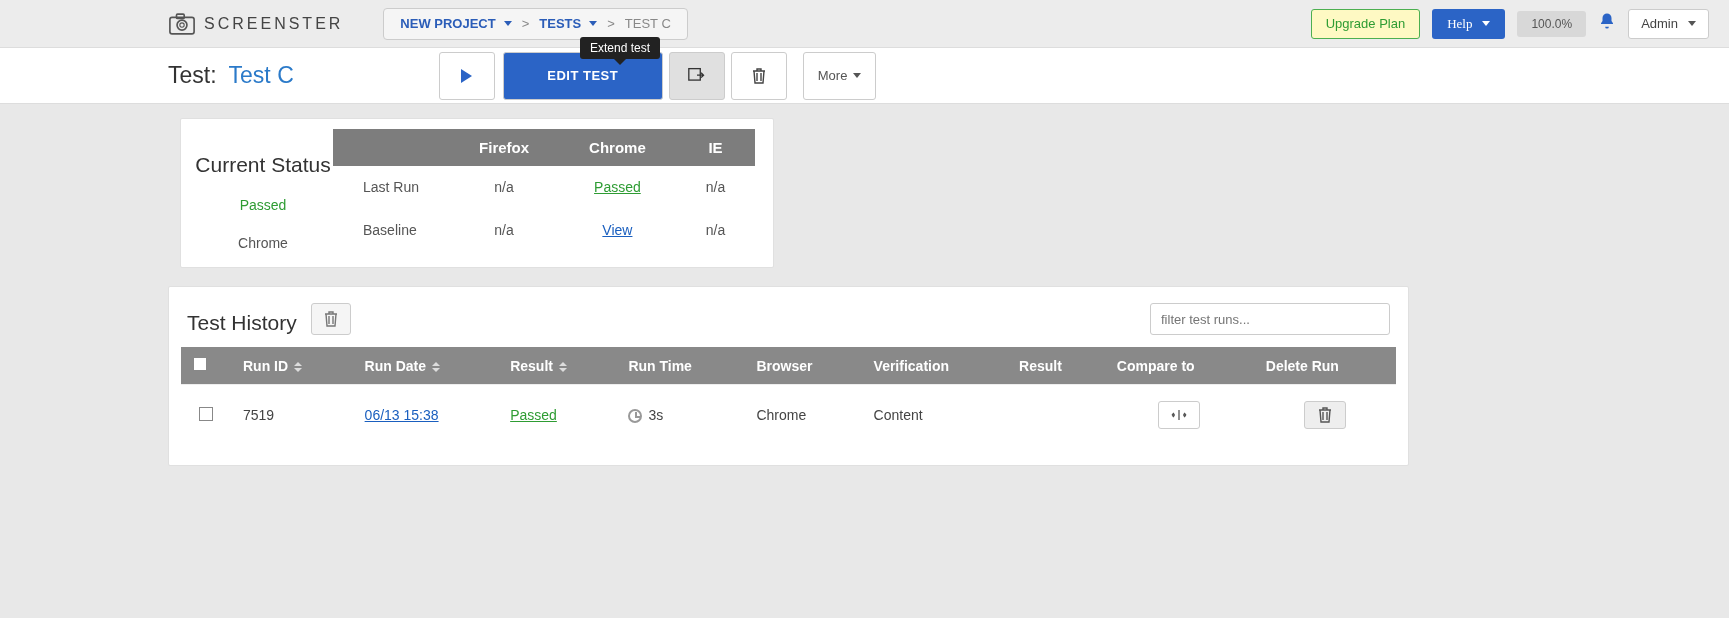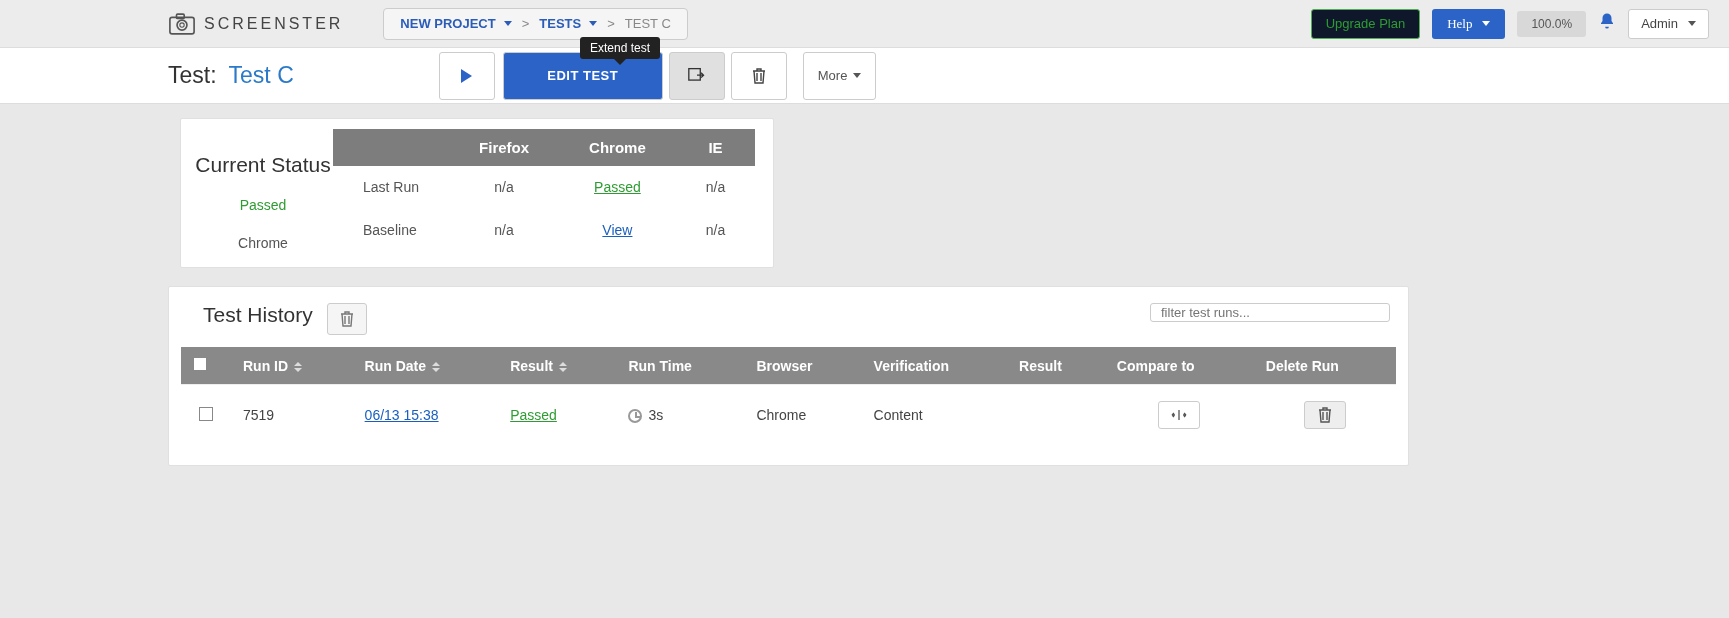--- a/index.html
+++ b/index.html
@@ -65,21 +65,21 @@
   height: 30px;
   padding: 0 14px;
   border-radius: 3px;
   font-size: 13px;
   display: inline-flex;
   align-items: center;
   gap: 6px;
   cursor: pointer;
   border: 1px solid transparent;
 }
-.btn-upgrade { border: 1px solid #4caf50; color: #2e9c33; background: #0f172a; }
+.btn-upgrade { border: 1px solid #4caf50; color: #2e9c33; background: #fef9c3; }
 .btn-help { background: #2b64c6; color: #ffffff; font-family: Liberation Serif, serif; }
 .pill-pct { background: #d8d8d8; color: #555; font-size: 12px; padding: 6px 14px; border-radius: 3px; }
 .bell { color: #2b64c6; font-size: 18px; }
 .admin { border: 1px solid #ccc; background: #fff; color: #444; height: 30px; padding: 0 12px; border-radius: 3px; display: flex; align-items: center; gap: 6px; font-size: 13px; }
 
 .toolbar {
   background: #fff;
   border-bottom: 1px solid #ddd;
   height: 56px;
   display: flex;
@@ -125,24 +125,24 @@
 .status-table td { padding:12px 30px; text-align:center; font-size:14px; color:#555; }
 .status-table tr + tr { border-top:5px solid #f9a8d4; }
 .row-label { text-align:left !important; color:#333; }
 .link-u { color:#1a5fbf; text-decoration:underline; }
 .link-passed { color:#2e9c33; text-decoration:underline; }
 
 .history-card {
   background:#fff; border:1px solid #e0e0e0; border-radius:2px;
   margin: 18px 320px 0 0; padding:12px 12px 20px 12px;
 }
-.history-head { display:flex; align-items:flex-start; padding:4px 6px 12px 6px;margin-left:16px; }
+.history-head { display:flex; align-items:flex-end; padding:4px 6px 12px 6px; }
 .history-title { font-size:21px; font-weight:400; color:#333; }
 .history-trash { margin-left:14px; border:1px solid #ccc; background:#f5f5f5; border-radius:3px; width:40px; height:32px; display:inline-flex; align-items:center; justify-content:center; }
-.filter-input { margin-left:auto; height:19px; width:240px; border:1px solid #ccc; border-radius:3px; padding:0 10px; font-size:13px; color:#888; }
+.filter-input { margin-left:auto; height:32px; width:240px; border:1px solid #ccc; border-radius:3px; padding:0 10px; font-size:13px; color:#888; }
 
 .hist-table { width:100%; border-spacing:0; }
 .hist-table thead th {
   background:#898989; color:#fff; font-size:14px; font-weight:600; text-align:left; padding:10px 12px;
 }
 .hist-table tbody td { font-size:14px; color:#444; padding:16px 12px; border-top:1px solid #eee; }
 .sort-arrows { margin-left:6px; display:inline-block; vertical-align:middle; }
 .sort-arrows span { display:block; width:0; height:0; border-left:4px solid transparent; border-right:4px solid transparent; }
 .sort-arrows .up { border-bottom:4px solid #ddd; margin-bottom:2px; }
 .sort-arrows .dn { border-top:4px solid #ddd; }

